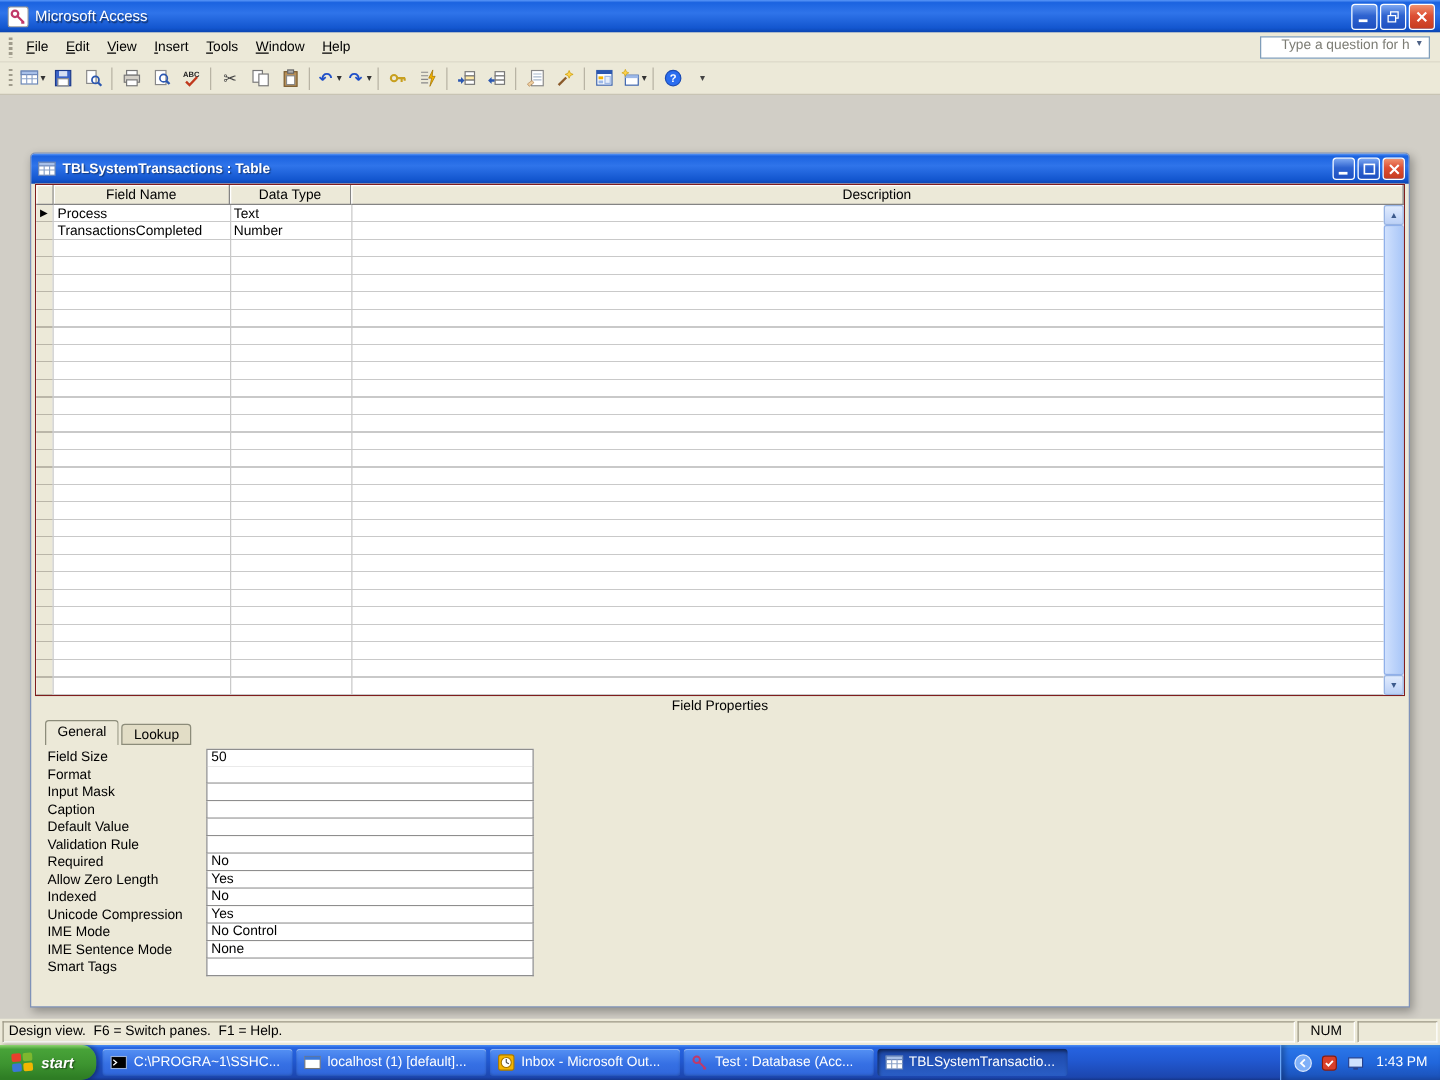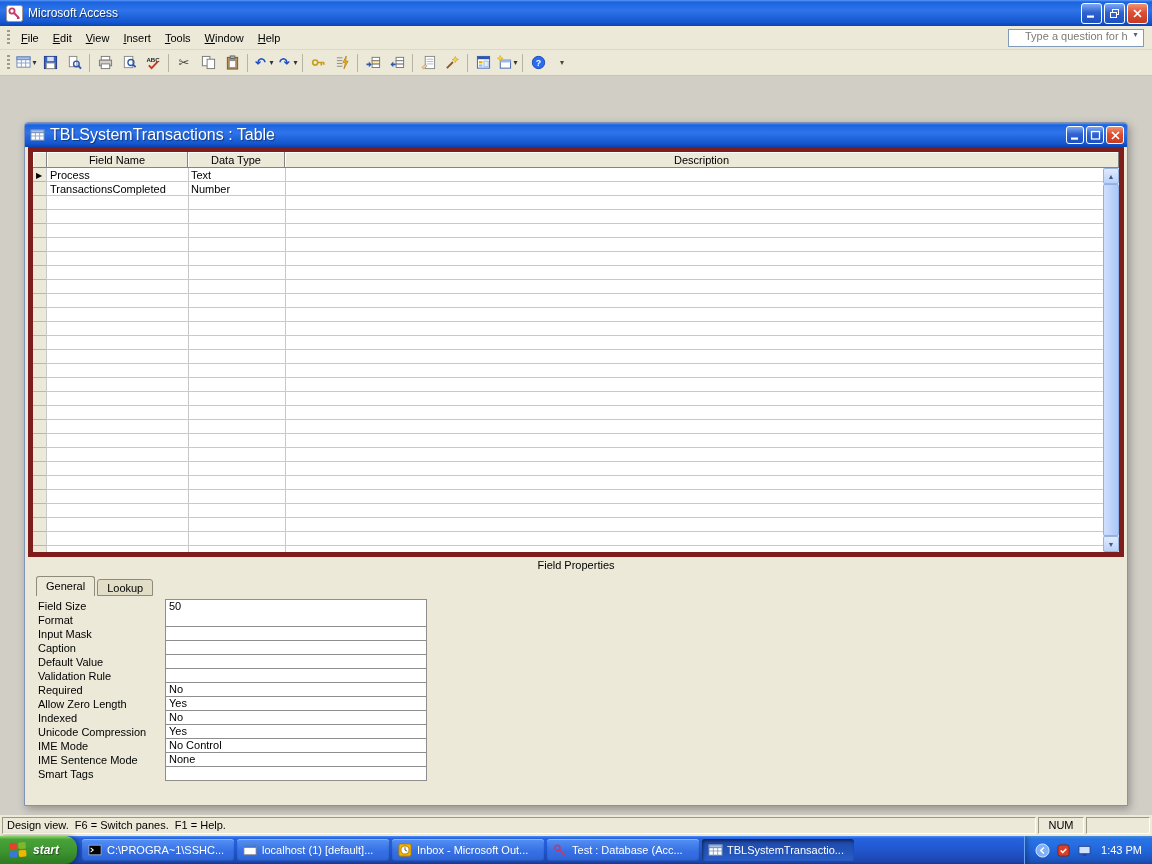--- a/index.html
+++ b/index.html
@@ -41,30 +41,30 @@
   .tsep{width:1px;height:18px;background:#b8b4a4;margin:0 3px}
   .ic{display:inline-flex;width:16px;height:16px;align-items:center;justify-content:center}
 
   
   .workspace{position:absolute;top:76px;left:0;right:0;height:739px;background:#d1cec6}
   .docwin{position:absolute;left:24px;top:46px;width:1104px;height:684px;background:#ece9d8;
     border:1px solid #7f92b8;border-radius:4px 4px 0 0;box-shadow:2px 3px 8px rgba(0,0,0,.3)}
   .doc-title{position:absolute;top:0;left:0;right:0;height:24px;display:flex;align-items:center;
     color:#fff;padding:0 3px;border-radius:3px 3px 0 0;
     background:linear-gradient(180deg,#5a97f8 0%,#1b63e0 8%,#2f74ea 40%,#1356cf 86%,#0a44b0 100%)}
-  .doc-title .t{font-weight:normal;font-size:16px;flex:1;text-shadow:1px 1px 1px rgba(0,0,0,.45)}
+  .doc-title .t{font-weight:bold;font-size:11px;flex:1;text-shadow:1px 1px 1px rgba(0,0,0,.45)}
   .doc-ic{width:15px;height:15px;margin:0 5px 0 2px;display:inline-flex}
   .dwb{width:18px;height:18px;margin-left:2px;border:1px solid #fff;border-radius:3px;
     display:inline-flex;align-items:center;justify-content:center;
     background:linear-gradient(180deg,#7da8f2,#2e63d0 45%,#1d4fc0)}
   .dwb.close{background:linear-gradient(180deg,#f0926f,#dd4f34 45%,#c63b1f)}
   .doc-body{position:absolute;top:24px;left:3px;right:3px;bottom:3px;background:#ece9d8}
 
   
-  .grid{position:absolute;top:0;left:0;right:0;height:410px;background:#fff;border:5px solid #7f1d1d}
+  .grid{position:absolute;top:0;left:0;right:0;height:410px;background:#fff;border:1px solid #7f1d1d}
   .ghead{position:absolute;top:0;left:0;right:0;height:16px;display:flex}
   .gsel,.gh{background:#ece9d8;border-right:1px solid #848484;border-bottom:1px solid #848484;
     box-shadow:inset 1px 1px 0 #fff;display:flex;align-items:center;justify-content:center}
   .gsel{width:14px}
   .gh.f{width:141px}.gh.t{width:97px}.gh.d{flex:1}
   .gbody{position:absolute;top:16px;left:0;right:16px;bottom:0;overflow:hidden;
     background:repeating-linear-gradient(180deg,#fff 0 13px,#c9c9c9 13px 14px)}
   .selcol{position:absolute;left:0;top:0;bottom:0;width:14px;border-right:1px solid #c9c9c9;
     background:repeating-linear-gradient(180deg,#ece9d8 0 13px,#bab6a8 13px 14px)}
   .vl{position:absolute;top:0;bottom:0;width:1px;background:#c9c9c9}

